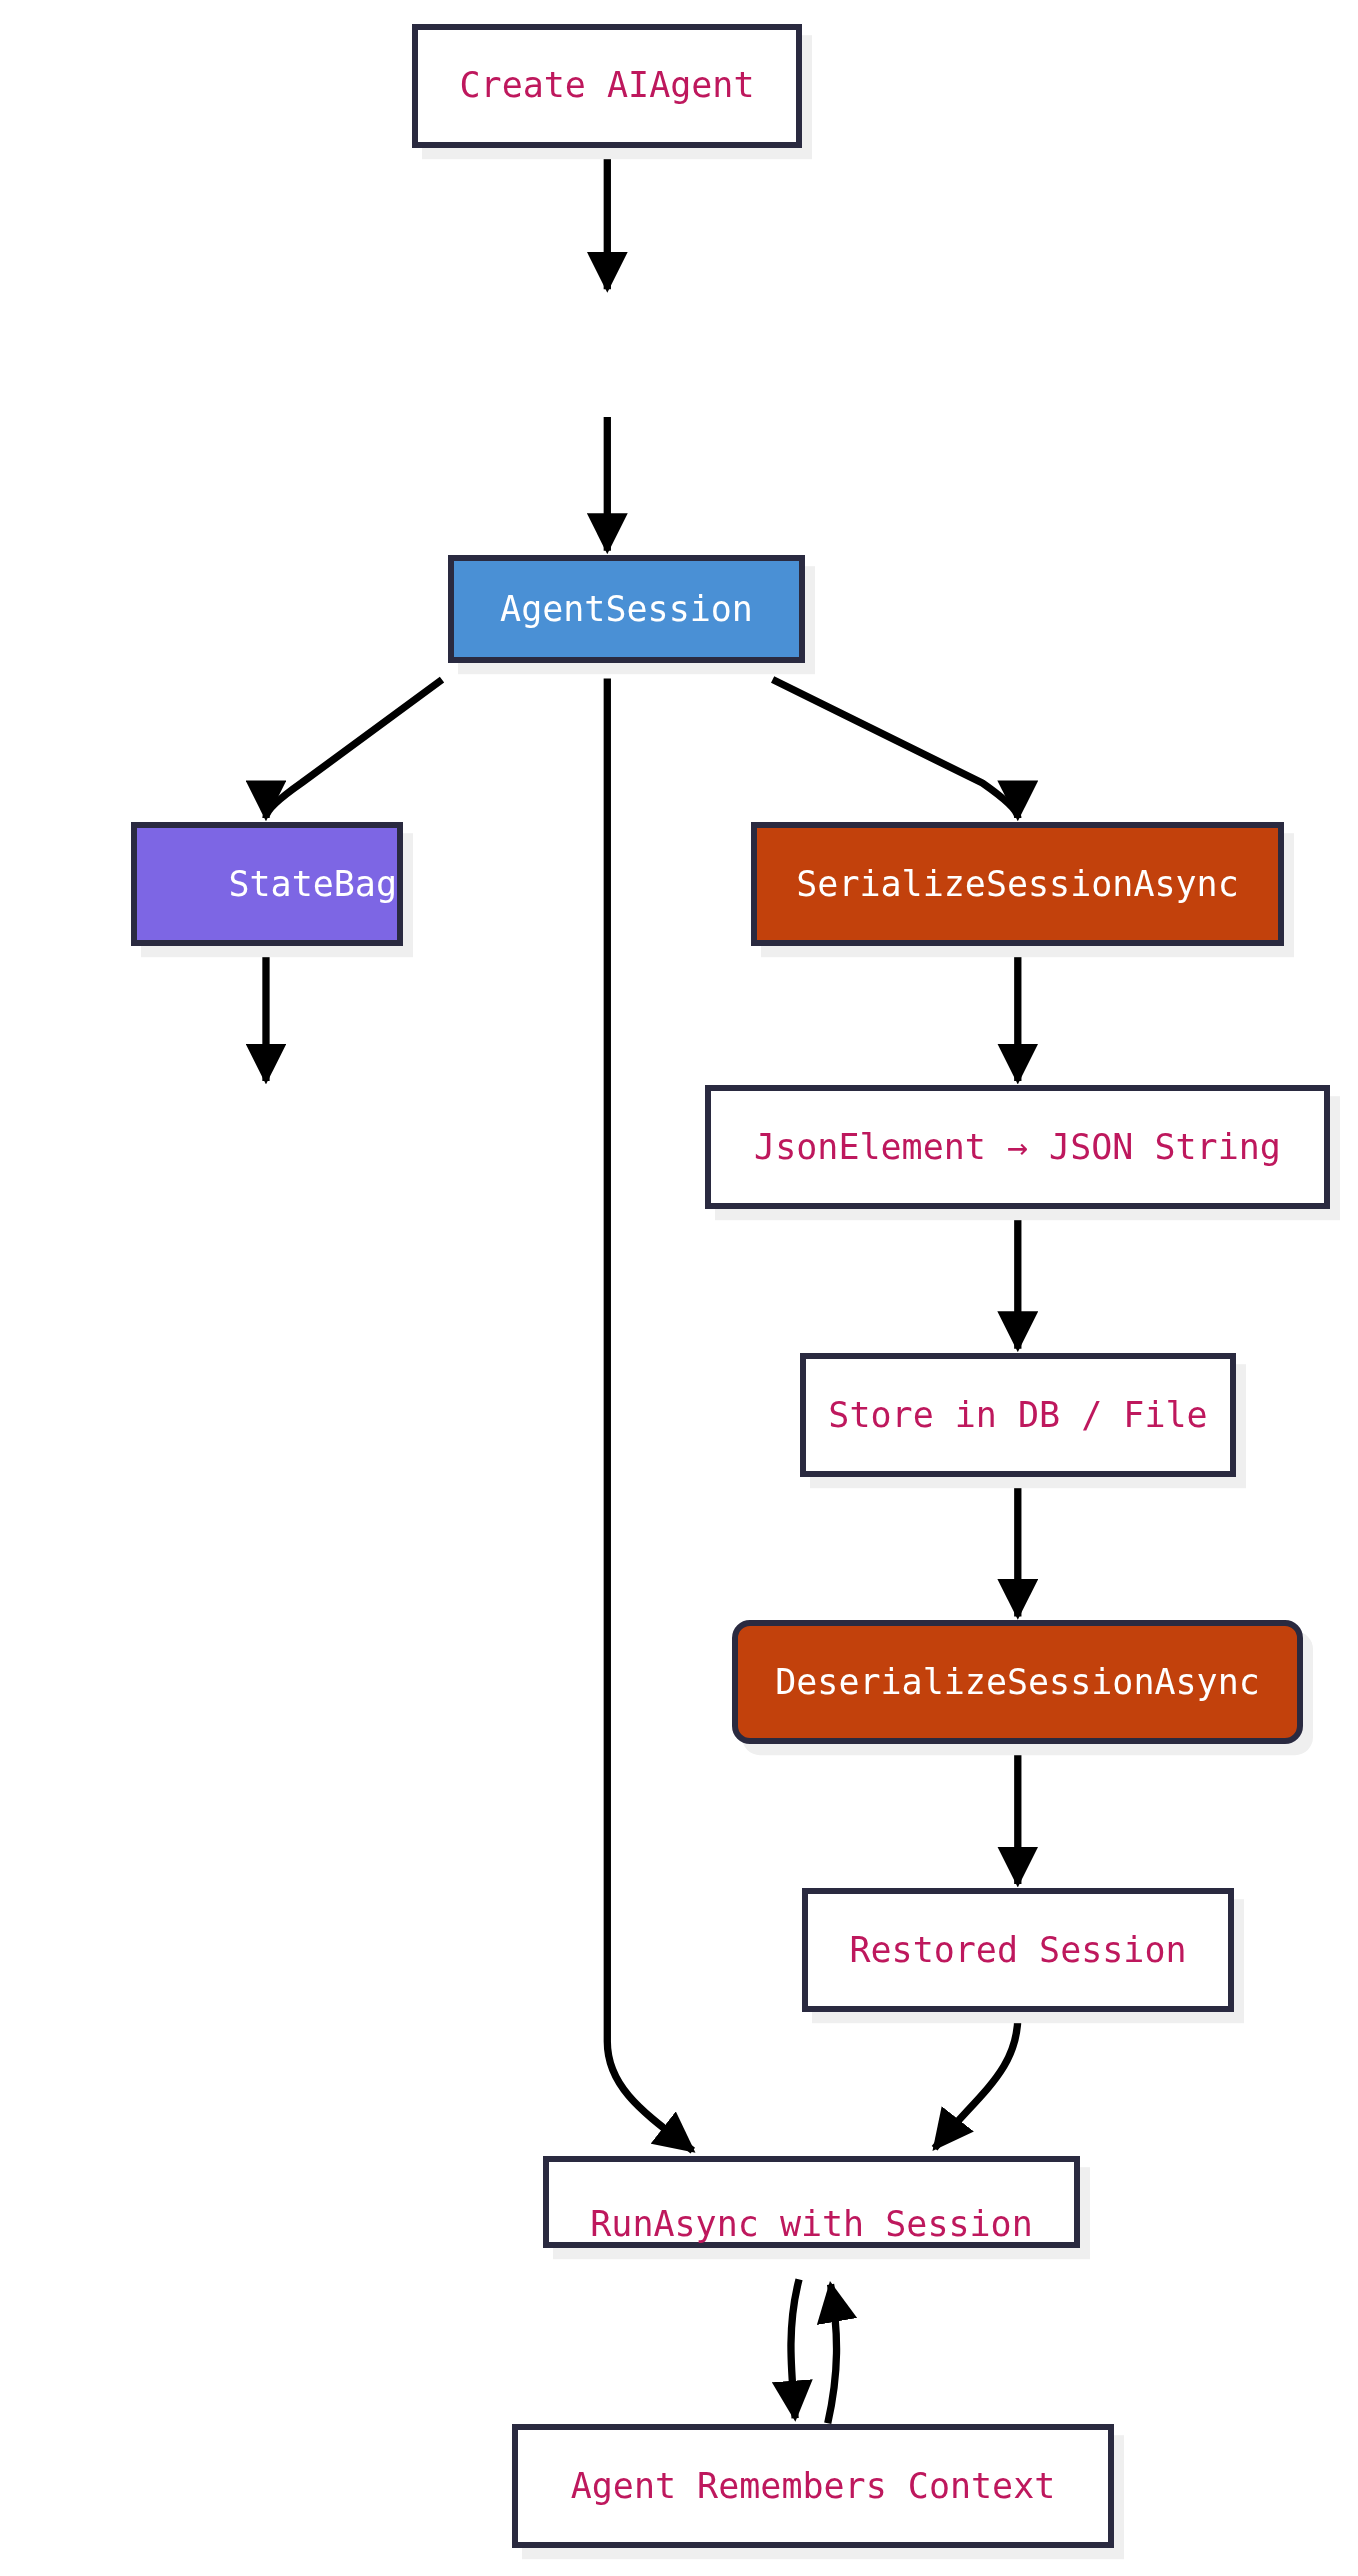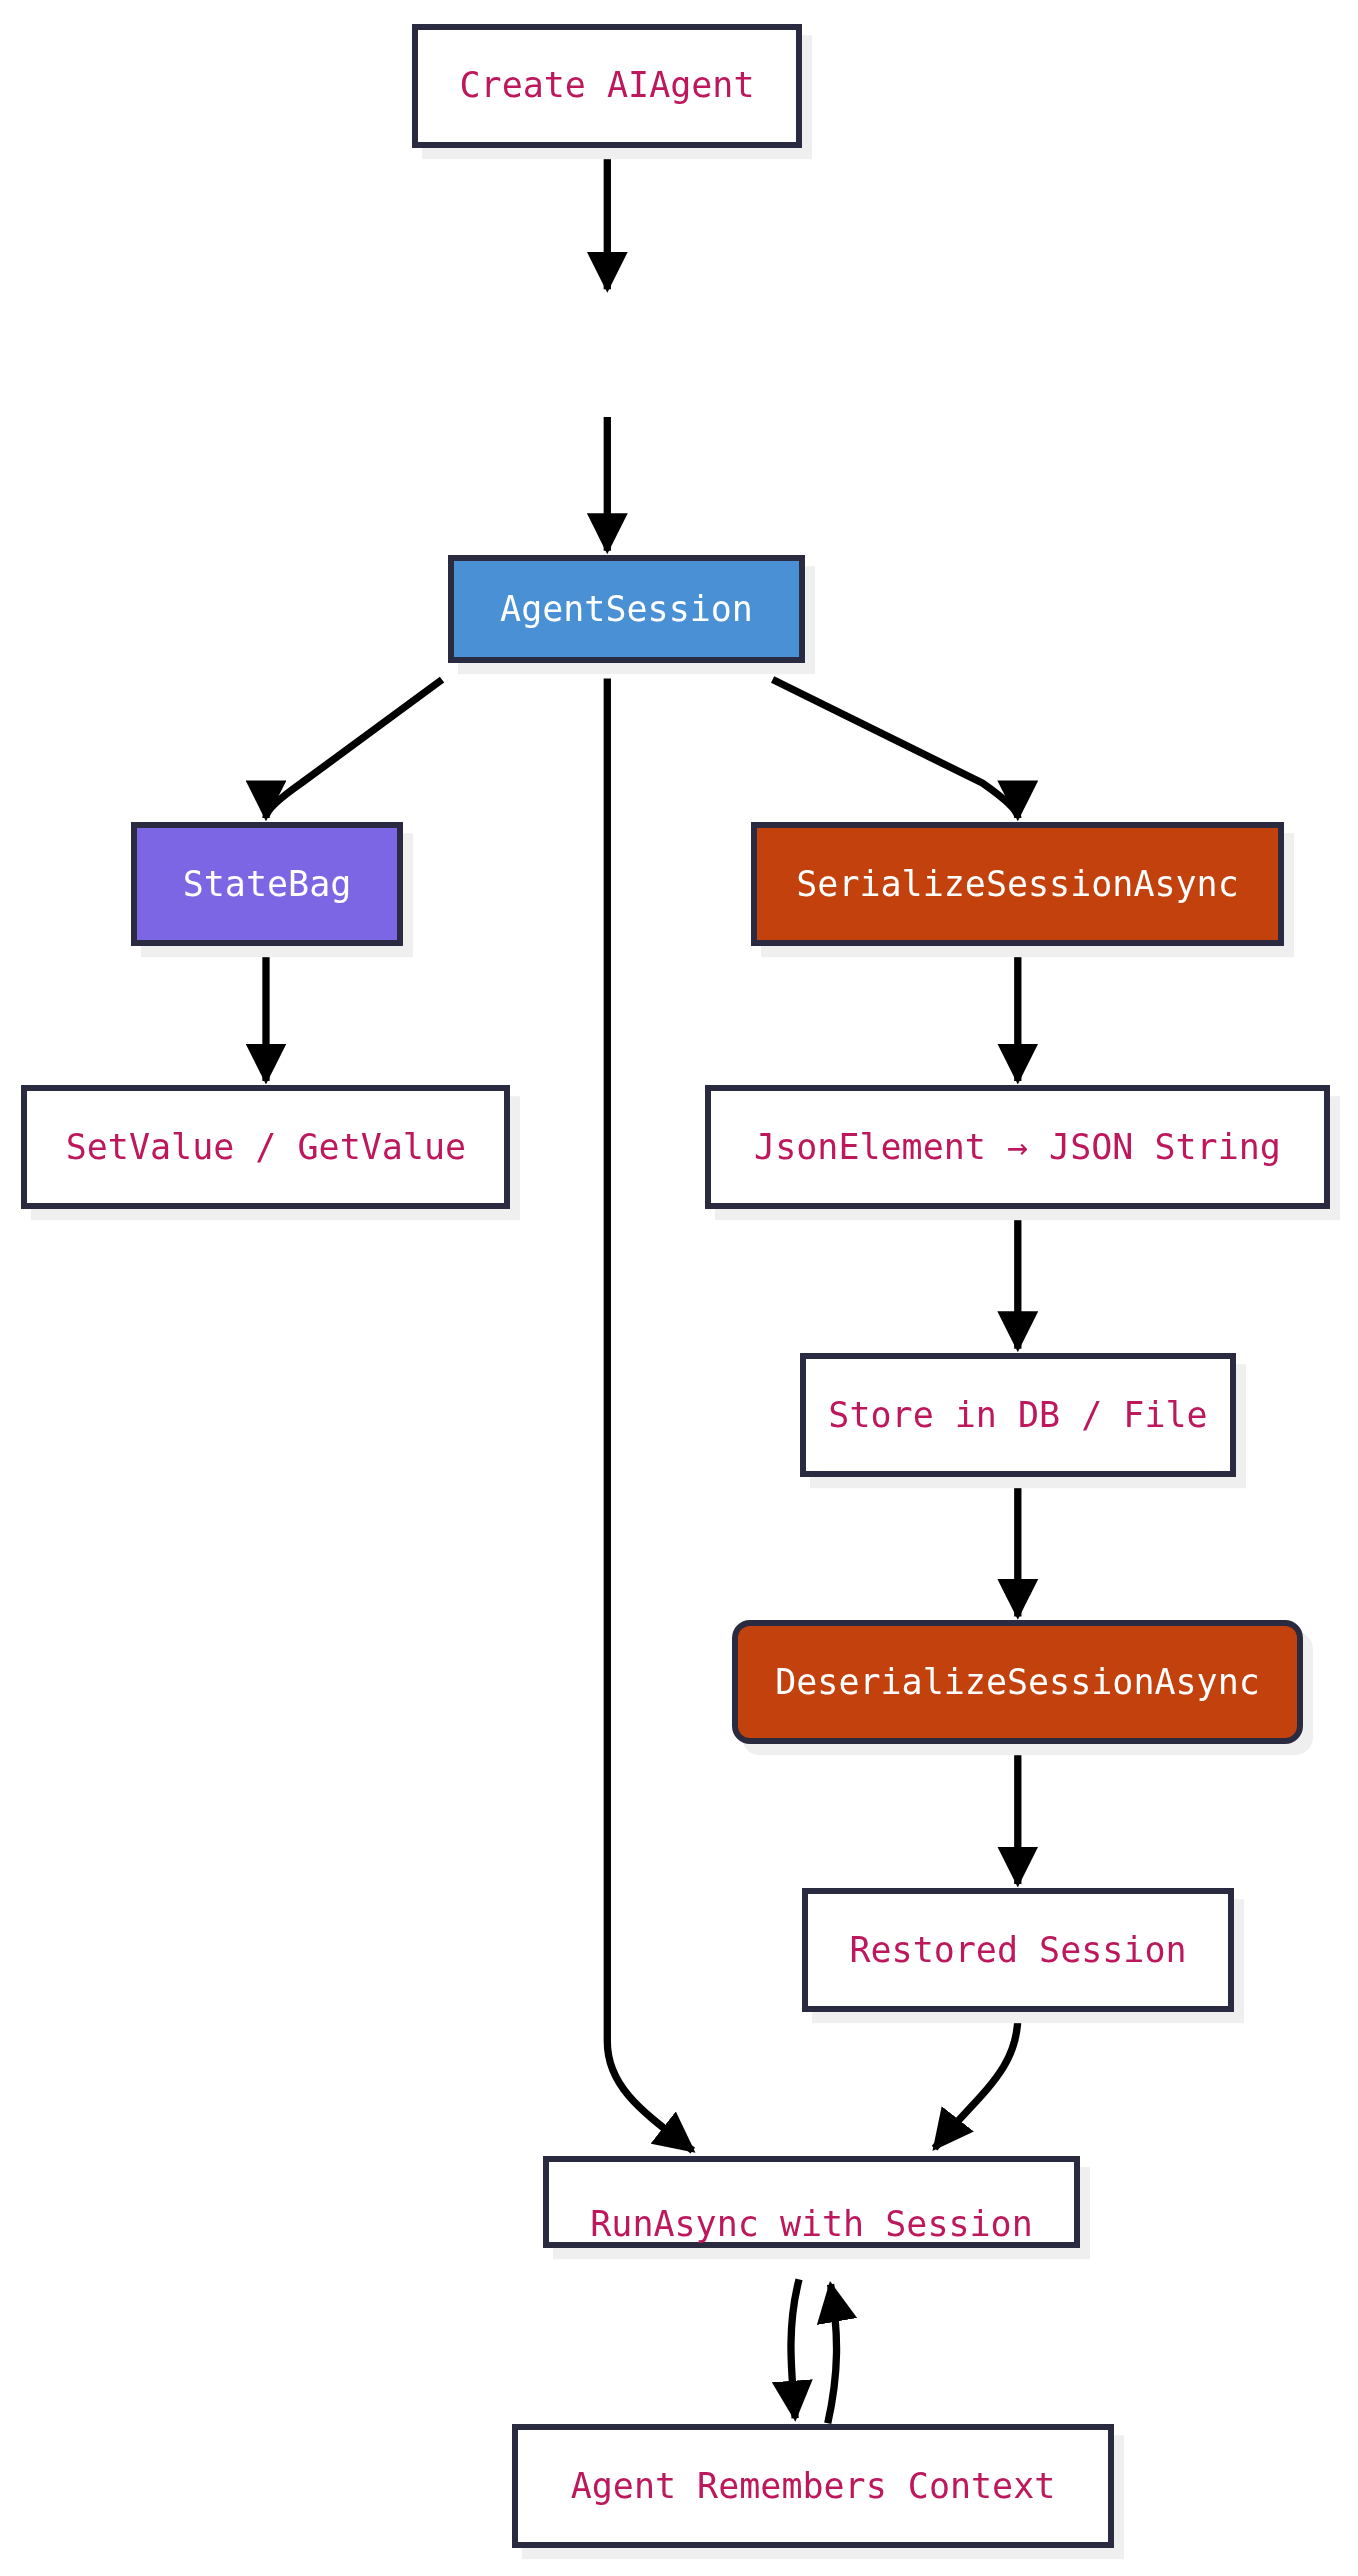--- a/index.html
+++ b/index.html
@@ -32,21 +32,21 @@
     text-align: center;
     background: #ffffff;
     border: 6.7px solid #2a2a40;
     box-shadow: 10px 11.2px 0 0 #efefef;
     color: #be185d;
     font-size: 35px;
     line-height: 1;
     white-space: nowrap;
   }
   .node.blue   { background: #4a90d5; color: #ffffff; }
-  .node.purple { background: #7d66e4; color: #ffffff; }
+  .node.purple { background: #7d66e4; color: #ffffff; justify-content: flex-end; }
   .node.orange { background: #c2410c; color: #ffffff; }
 </style>
 </head>
 <body>
 
 <div class="canvas">
 
   <svg class="edges" viewBox="0 0 2415 4580" xmlns="http://www.w3.org/2000/svg">
     <defs>
       <marker id="arrow" viewBox="0 0 12 12" refX="11" refY="6" markerWidth="5.6" markerHeight="5.6" orient="auto">
@@ -91,23 +91,20 @@
   </div>
 
   <div class="node purple" style="left:131px;  top:822px; width:272px;  height:124px;">
     <span>StateBag</span>
   </div>
 
   <div class="node orange" style="left:751px; top:822px; width:533px;  height:124px;">
     <span>SerializeSessionAsync</span>
   </div>
 
-  <div class="node" style="left:21.4px;   top:1085px; width:489px;  height:124px;">
-    <span>SetValue / GetValue</span>
-  </div>
 
   <div class="node" style="left:705px; top:1085px; width:625px; height:124px;">
     <span>JsonElement → JSON String</span>
   </div>
 
   <div class="node" style="left:800px; top:1353px; width:436px;  height:124px;">
     <span>Store in DB / File</span>
   </div>
 
   <div class="node orange" style="left:732px; top:1620px; width:571px; height:124px;border-radius:18px;">

